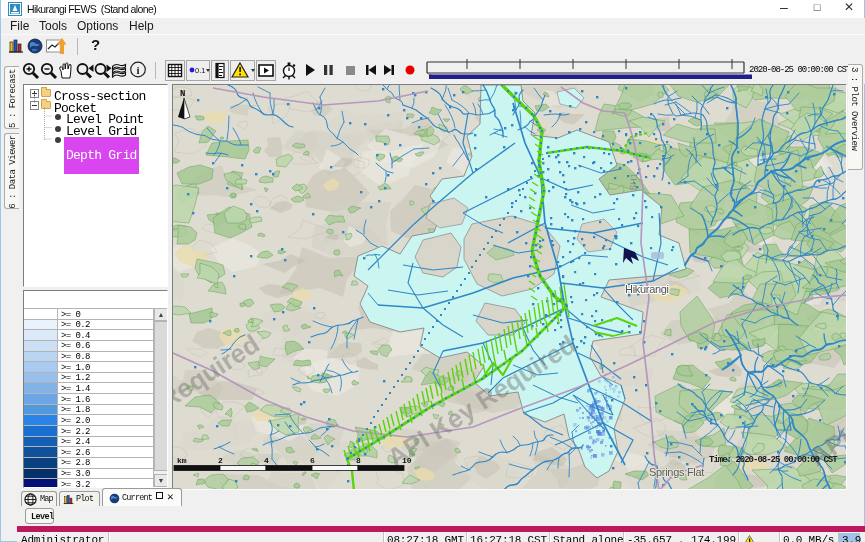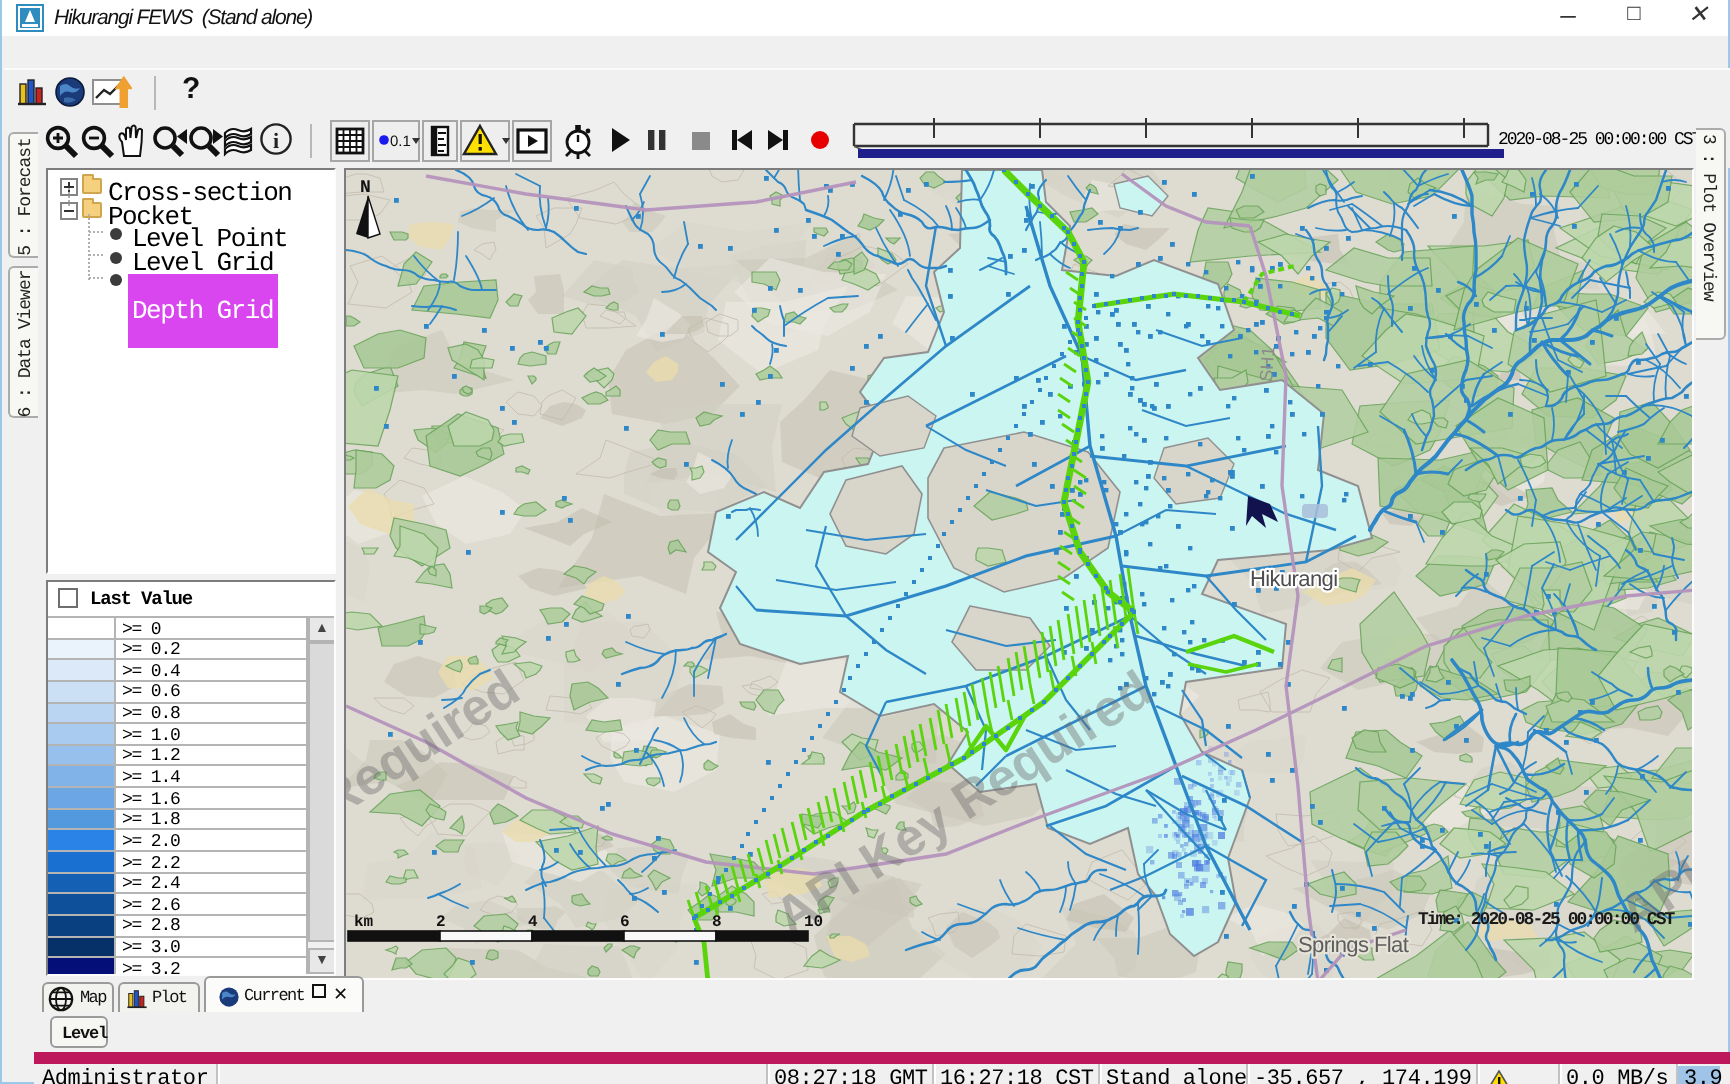--- a/index.html
+++ b/index.html
@@ -2,21 +2,21 @@
 <html><head><meta charset="utf-8">
 <style>
 * { margin:0; padding:0; box-sizing:border-box; }
 html,body { width:865px; height:542px; overflow:hidden; background:#f0f0f0;
   font-family:"Liberation Sans", sans-serif; }
 #win { position:absolute; left:0; top:0; width:865px; height:542px;
   border-left:1px solid #9bc7e8; border-right:1px solid #9bc7e8; border-bottom:1px solid #9bc7e8; }
 .mono { font-family:"Liberation Mono", monospace; }
 
 
-#title { position:absolute; left:0; top:0; width:100%; height:18px; background:#ffffff;font-style:italic; }
+#title { position:absolute; left:0; top:0; width:100%; height:18px; background:#ffffff; }
 #title .txt { position:absolute; left:26px; top:3px; font-size:10.5px; letter-spacing:-0.6px; color:#111; }
 #appicon { position:absolute; left:7px; top:2px; width:14px; height:14px; }
 .winbtn { position:absolute; top:0px; width:14px; height:16px; font-size:13px; color:#333; text-align:center; line-height:15px; }
 
 
 #menubar { position:absolute; left:1px; top:18px; width:863px; height:16px; background:#f0f0f0; }
 #menubar span { position:absolute; top:1px; font-size:12px; color:#1a1a1a; }
 
 
 #tb1 { position:absolute; left:1px; top:34px; width:863px; height:24px; background:#f0f0f0; border-top:1px solid #fbfbfb; }
@@ -65,20 +65,26 @@
         <rect x="1.5" y="1.5" width="11" height="11" fill="#2e8dbe" stroke="#fff" stroke-width="1"></rect>
         <path d="M7,3 L9.5,9 L4.5,9 Z" fill="#fff"></path>
         <rect x="3" y="10" width="8" height="1.5" fill="#fff"></rect>
       </svg>
   <div class="txt">Hikurangi FEWS&nbsp; (Stand alone)</div>
   <div class="winbtn" style="left:776px; font-size:14px;">–</div>
   <div class="winbtn" style="left:809px; font-size:11px;">□</div>
   <div class="winbtn" style="left:841px; font-size:12px;">✕</div>
 </div>
 
+<div id="menubar">
+  <span style="left:8px">File</span>
+      <span style="left:37px">Tools</span>
+  <span style="left:75px">Options</span>
+      <span style="left:127px">Help</span>
+</div>
 
 <div id="tb1">
   <svg style="position:absolute;left:6px;top:3px" width="16" height="16" viewBox="0 0 16 16">
     <rect x="2" y="4" width="3" height="10" fill="#e8c020" stroke="#222" stroke-width="0.7"></rect>
     <rect x="6" y="2" width="3" height="12" fill="#2255cc" stroke="#222" stroke-width="0.7"></rect>
     <rect x="10" y="6" width="3" height="8" fill="#cc2222" stroke="#222" stroke-width="0.7"></rect>
     <rect x="1" y="13.4" width="14" height="1.2" fill="#222"></rect>
   </svg>
   <svg style="position:absolute;left:25px;top:3px" width="16" height="16" viewBox="0 0 16 16">
     <circle cx="8" cy="8" r="7" fill="#1a3a7a"></circle>
@@ -264,24 +270,20 @@
     <span style="position:absolute;left:40px;top:3px;background:#d946ef;color:#fff;padding:11px 2px">Depth Grid</span>
   </div>
   <svg style="position:absolute;left:0;top:0" width="60" height="70" viewBox="0 0 60 70">
     <g stroke="#b0b0b0" stroke-width="1" stroke-dasharray="1,1">
       <path d="M10.5,9 V19 M20.5,22 V55 M20.5,31 h8 M20.5,42.5 h8 M20.5,54 h8"></path>
     </g>
   </svg>
 </div>
 
 <div id="legendpanel" class="sunken">
-  <div style="position:absolute;left:0;top:0;width:100%;height:17px;background:#fff">
-    <div style="position:absolute;left:5px;top:3px;width:10px;height:10px;background:#fff;border:1px solid #6e6e6e"></div>
-    <span class="mono" style="position:absolute;left:21px;top:2.5px;font-size:9.5px;letter-spacing:-0.6px;font-weight:bold">Last Value</span>
-  </div>
   <div style="position:absolute;left:0px;top:17px;width:129px;border-top:1px solid #b4b4b4">
     <div class="lrow">
           <div class="lsw" style="background:#ffffff"></div>
           <div class="llab">&gt;= 0</div>
         </div>
 <div class="lrow">
           <div class="lsw" style="background:#eaf2fb"></div>
           <div class="llab">&gt;= 0.2</div>
         </div>
 <div class="lrow">

